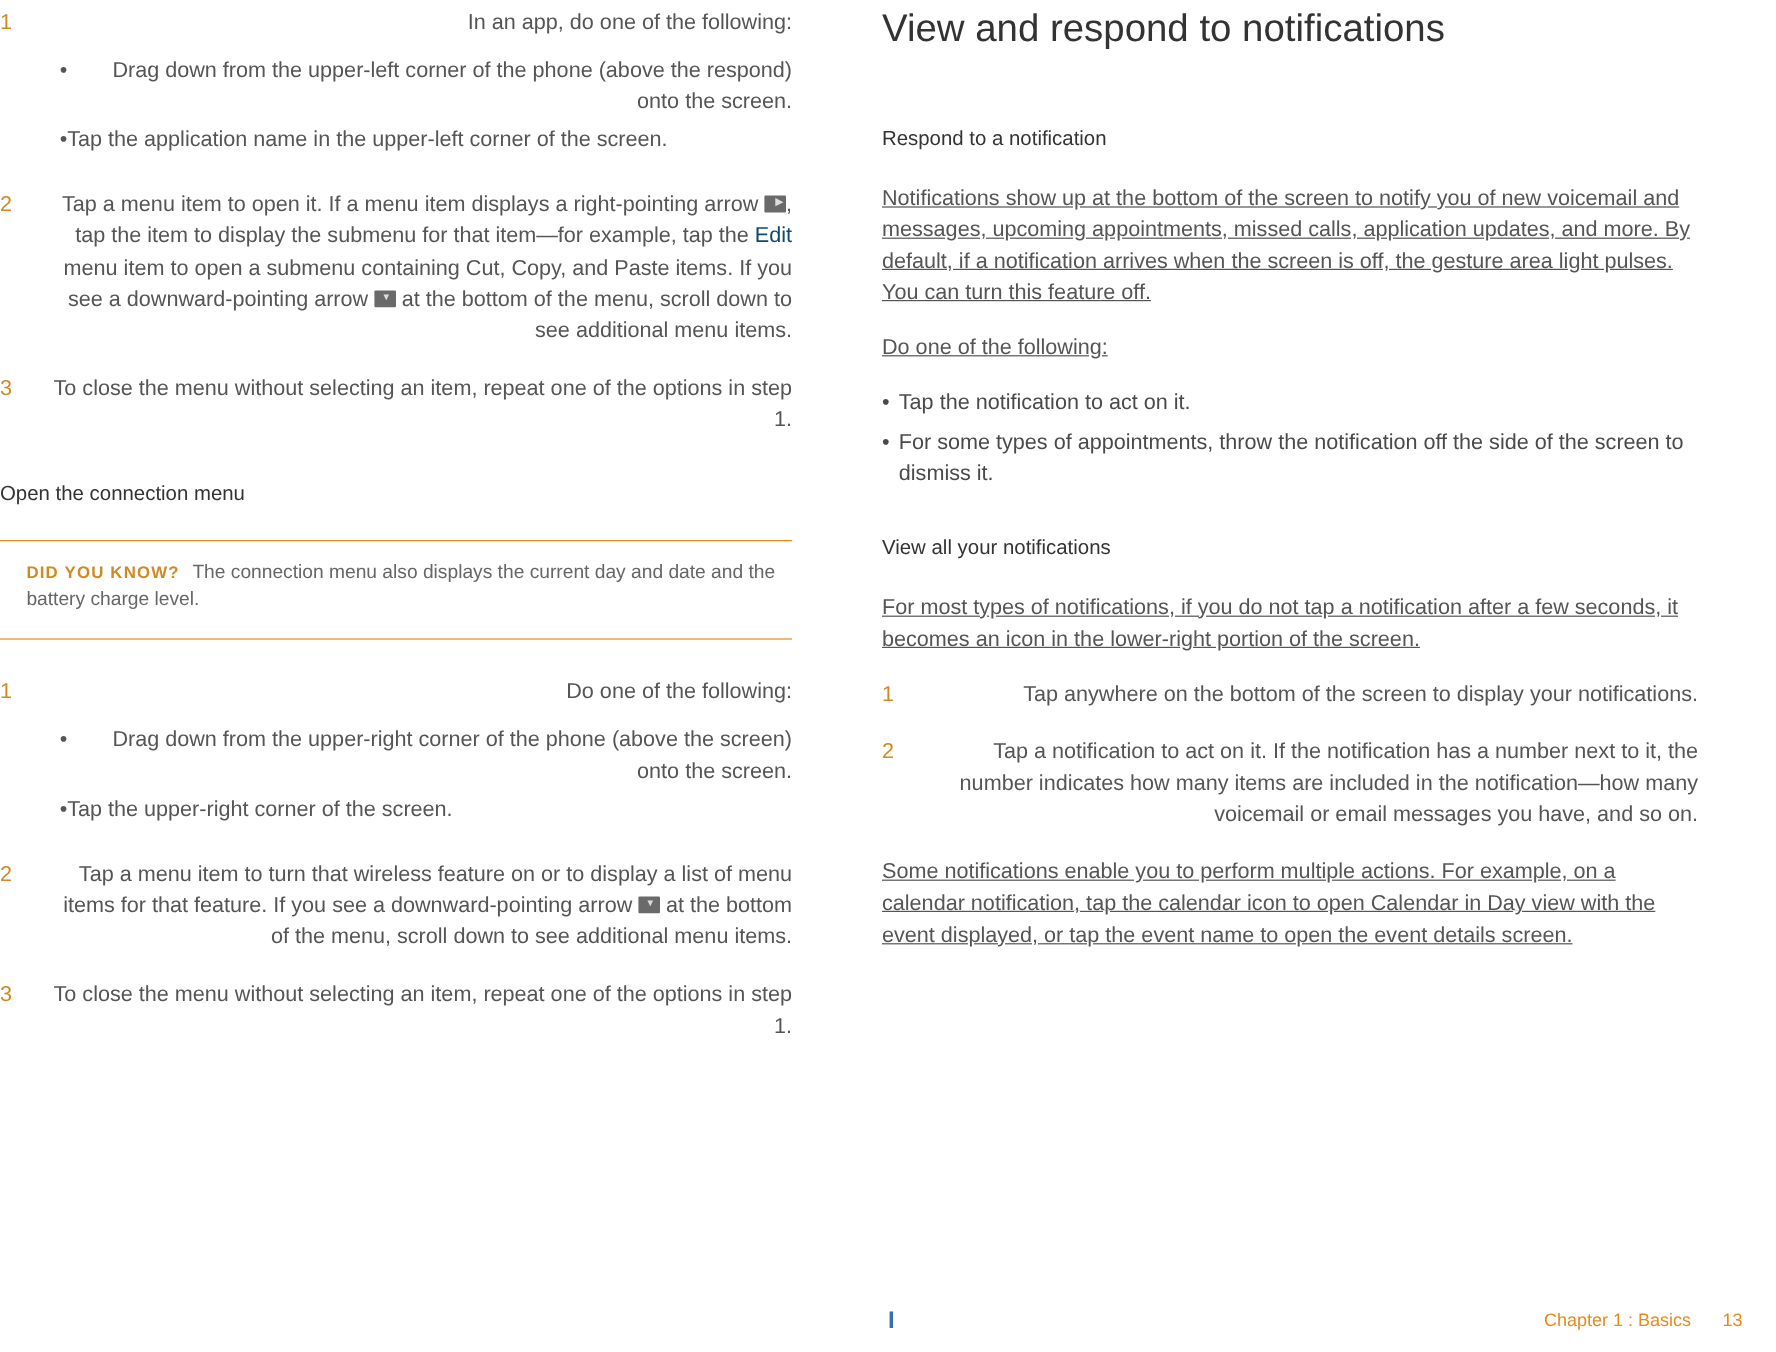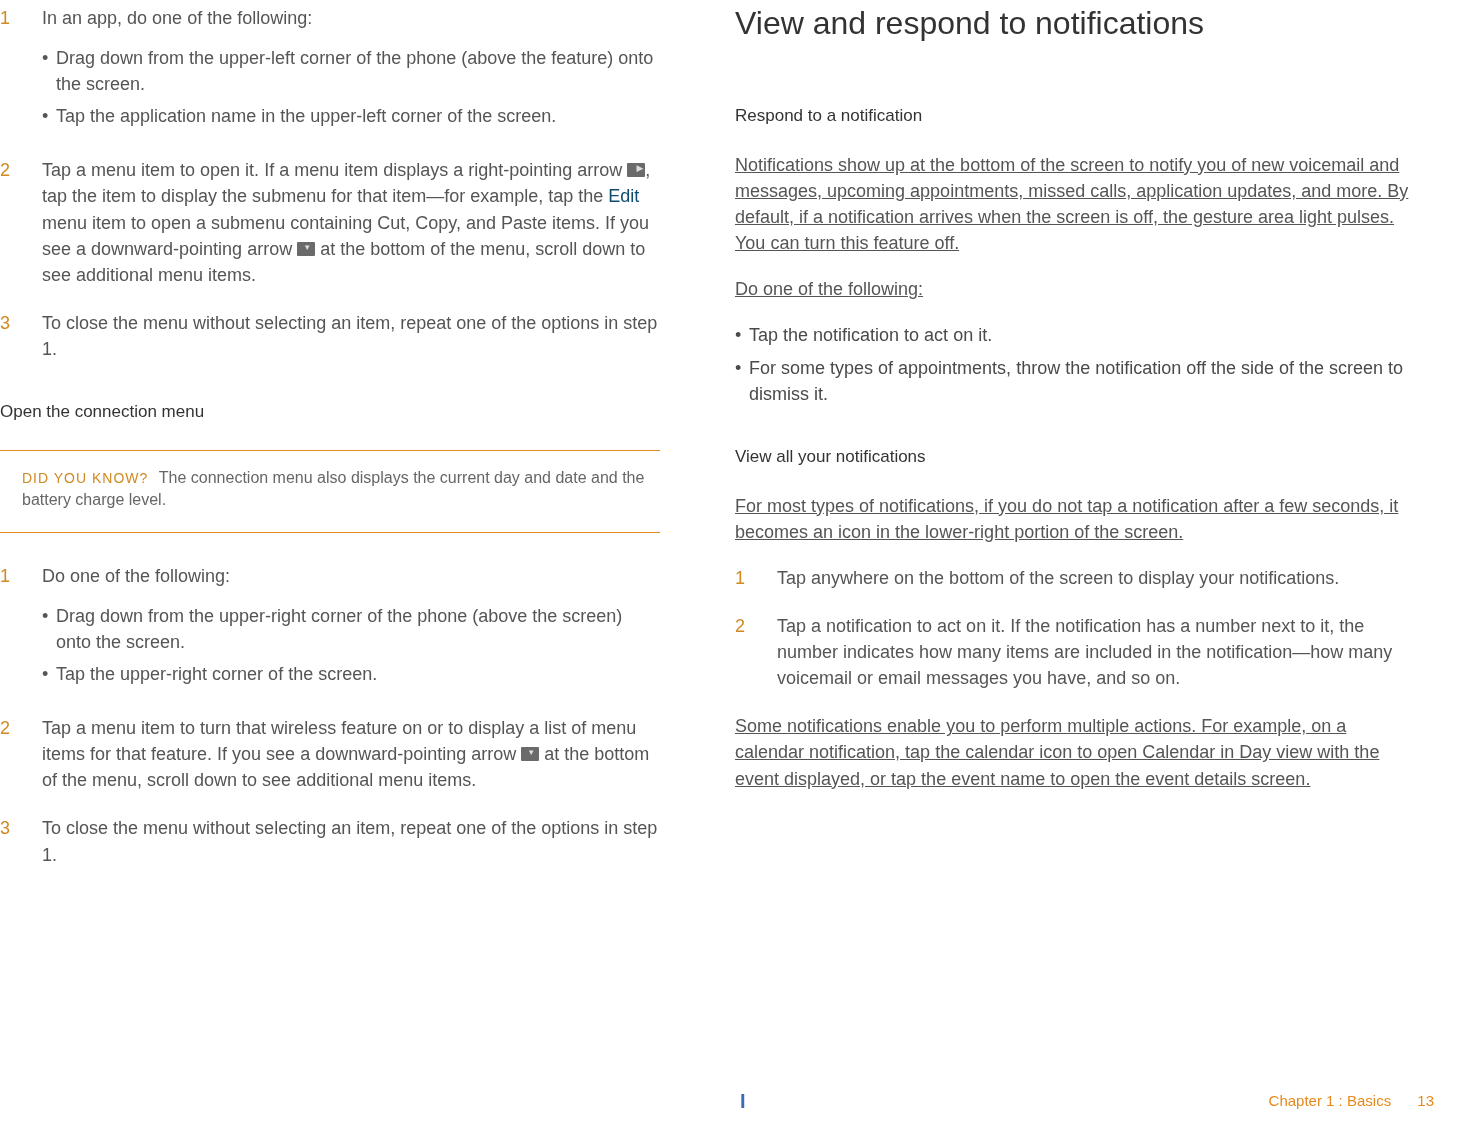--- a/index.html
+++ b/index.html
@@ -31,20 +31,21 @@
       width: 42px;
       flex-shrink: 0;
       color: #d18921;
       font-weight: 500;
       font-size: 18px;
     }
     .step-body {
       flex: 1;
       font-size: 18px;
       color: #555;
+      text-align: right;
     }
     .bullet-list {
       margin-top: 14px;
     }
     .bullet {
       display: flex;
       margin-bottom: 6px;
       line-height: 1.45;
     }
     .bullet-mark {
@@ -102,40 +103,40 @@
     .sup { font-size: 11px; vertical-align: super; }
     .callout {
       border-top: 1px solid #e68a1e;
       border-bottom: 1px solid #e68a1e;
       padding: 16px 0 20px 22px;
       margin: 28px 0 30px 0;
     }
     .callout-label {
       color: #d18921;
       font-size: 14px;
-      font-weight: normal;
+      font-weight: bold;
       letter-spacing: 1px;
       margin-right: 6px;
     }
     .callout-text {
       font-size: 16px;
       color: #666;
       line-height: 1.4;
     }
     .top-bullet-list { margin-bottom: 18px; }
     .top-bullet {
       display: flex;
       margin-bottom: 6px;
       line-height: 1.45;
       padding-left: 0;
     }
     .footer {
       position: absolute;
       bottom: 18px;
-      right: 46px;
+      right: 28px;
       font-size: 15px;
       margin-top: 35px;
     }
     .footer-chapter { color: #e68a1e; }
     .footer-page { color: #e68a1e; font-weight: 500; margin-left: 22px; }
     .footer-mark {
       position: absolute;
       bottom: 14px;
       left: 740px;
       color: #3b6db5;
@@ -149,21 +150,21 @@
 <div class="page">
   <div class="col col-left">
 
     <div class="step">
       <div class="step-num">1</div>
       <div class="step-body">
         <span>In an app, do one of the following:</span>
         <div class="bullet-list">
           <div class="bullet">
               <span class="bullet-mark">•</span>
-              <span class="bullet-text">Drag down from the upper-left corner of the phone (above the feature) onto the screen.</span>
+              <span class="bullet-text">Drag down from the upper-left corner of the phone (above the respond) onto the screen.</span>
             </div>
           <div class="bullet">
               <span class="bullet-mark">•</span>
               <span class="bullet-text">Tap the application name in the upper-left corner of the screen.</span>
             </div>
         </div>
       </div>
     </div>
 
     <div class="step">

